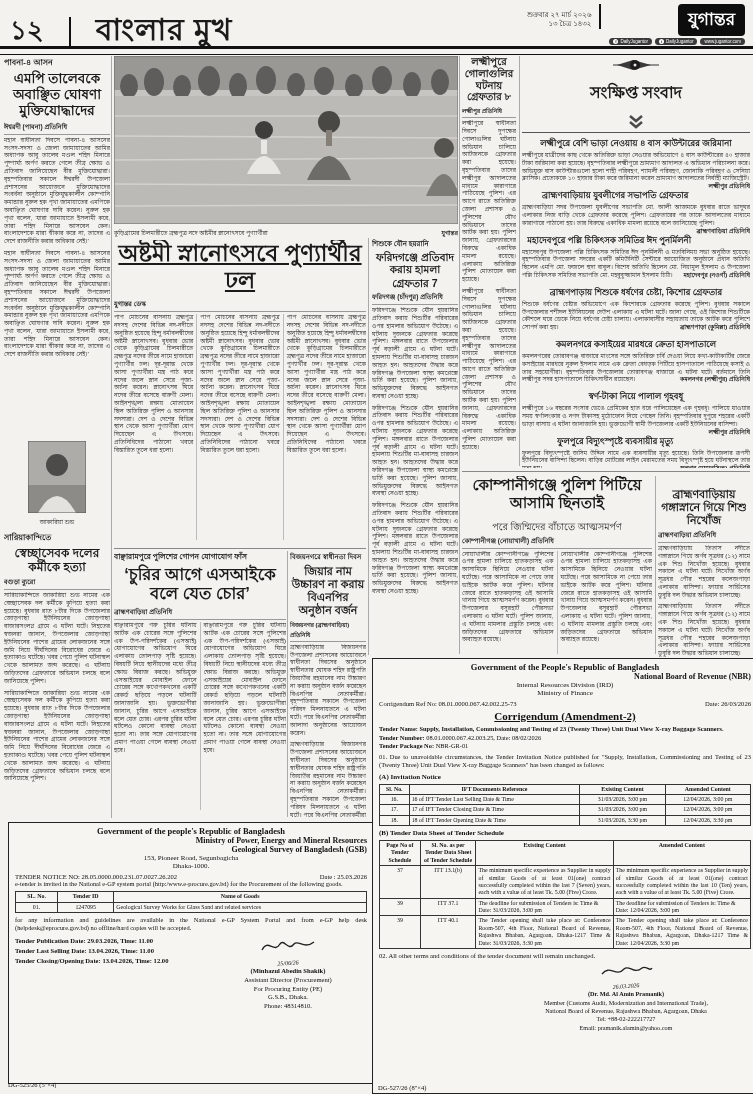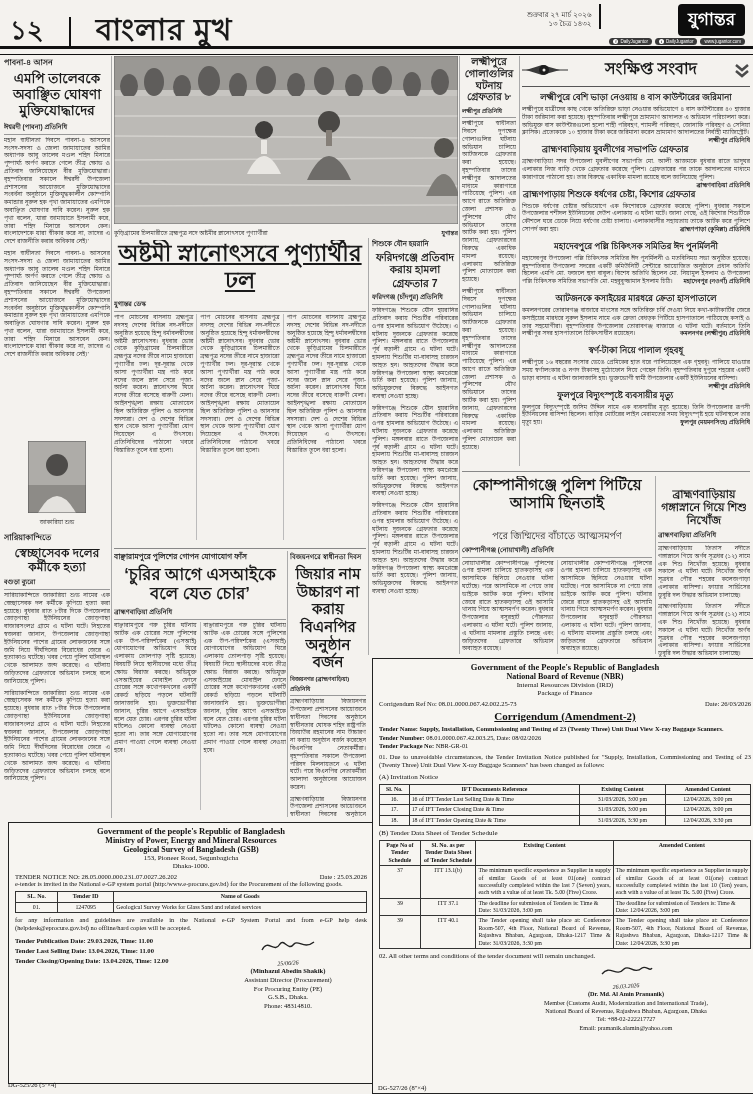--- a/index.html
+++ b/index.html
@@ -26,43 +26,43 @@
   .abs{position:absolute;overflow:hidden;}
   .kicker{font-size:8px;font-weight:bold;text-align:left;}
   .hl{font-weight:bold;text-align:center;line-height:1.18;}
   .byline{font-size:6.5px;font-weight:bold;margin:3px 0 2px 0;display:block;border-bottom:0.5px solid #999;padding-bottom:1px;}
   .body{font-size:6px;line-height:1.3;text-align:justify;}
   .body p{margin:0 0 4px 0;}
   .dl{font-weight:bold;float:right;}
   .vr{position:absolute;width:1px;background:#aaa;}
   .hr{position:absolute;height:1px;background:#888;}
   
-  .brief-banner{display:flex;align-items:center;gap:6px;border-bottom:1px solid #555;padding-bottom:3px;margin-bottom:4px;}
+  .brief-banner{display:flex;align-items:center;gap:6px;border-bottom:1px solid #555;padding-bottom:3px;margin-bottom:4px;flex-direction:column;}
   .brief-title{font-size:16px;font-weight:bold;flex:1;text-align:center;}
   .brief-item{margin-bottom:6px;}
   .brief-item .bh{font-size:8.5px;font-weight:bold;text-align:center;margin-bottom:1px;}
   .brief-item .bb{font-size:6px;line-height:1.3;text-align:justify;}
   
   .caption-row{display:flex;justify-content:space-between;font-size:6px;margin-top:2px;}
   .credit{font-weight:bold;}
   
   .tender{position:absolute;border:1.6px solid #222;background:#f7f5f1;
           font-family:"Liberation Serif",serif;color:#111;}
   .tc{text-align:center;}
   .t-gov1{font-size:8.5px;font-weight:bold;}
-  .t-gov2{font-size:8px;font-weight:bold;}
+  .t-gov2{font-size:8px;font-weight:bold;text-align:right;}
   .t-sub{font-size:7px;}
   .t-row{display:flex;justify-content:space-between;font-size:6.6px;margin-top:3px;}
   .t-title{font-size:11px;font-weight:bold;margin:3px 0;}
   .t-title .u{text-decoration:underline;}
   .t-body{font-size:6.4px;line-height:1.3;text-align:justify;}
   table.tt{width:100%;border-collapse:collapse;margin:3px 0;}
   table.tt th,table.tt td{border:0.8px solid #333;font-size:5.9px;padding:1px 2px;vertical-align:top;line-height:1.25;}
   table.tt th{font-weight:bold;text-align:center;}
-  .sec-label{font-size:7px;font-weight:normal;margin-top:3px;}
+  .sec-label{font-size:7px;font-weight:bold;margin-top:3px;}
   .sig{ text-align:center;font-size:6.6px;line-height:1.35;}
   .sig .nm{font-weight:bold;}
   .handdate{font-size:6px;font-style:italic;transform:rotate(-4deg);}
   .dgnote{font-size:6.5px;font-family:"Liberation Serif",serif;}
 </style>
 </head>
 <body>
 
 <div class="page">
 
@@ -197,21 +197,21 @@
     <div class="hl" style="font-size:16.5px;margin:2px 0;">‘চুরির আগে এসআইকে বলে যেত চোর’</div>
     <span class="byline">ব্রাহ্মণবাড়িয়া প্রতিনিধি</span>
     <div class="body" style="height:188px;overflow:hidden;column-count:2;column-gap:7px;column-rule:0.5px solid #bbb;">
       <p>বাঞ্ছারামপুরে গরু চুরির ঘটনায় আটক এক চোরের সঙ্গে পুলিশের এক উপ-পরিদর্শকের (এসআই) যোগাযোগের অভিযোগ ঘিরে এলাকায় তোলপাড় সৃষ্টি হয়েছে। বিষয়টি নিয়ে স্থানীয়দের মধ্যে তীব্র ক্ষোভ বিরাজ করছে। অভিযুক্ত এসআইয়ের মোবাইল ফোনে চোরের সঙ্গে কথোপকথনের একটি রেকর্ড ছড়িয়ে পড়লে ঘটনাটি জানাজানি হয়। ভুক্তভোগীরা জানান, চুরির আগে এসআইকে বলে যেত চোর। এরপর চুরির ঘটনা ঘটলেও কোনো ব্যবস্থা নেওয়া হতো না। তার সঙ্গে যোগাযোগের প্রমাণ পাওয়া গেলে ব্যবস্থা নেওয়া হবে।</p>
       <p>বাঞ্ছারামপুরে গরু চুরির ঘটনায় আটক এক চোরের সঙ্গে পুলিশের এক উপ-পরিদর্শকের (এসআই) যোগাযোগের অভিযোগ ঘিরে এলাকায় তোলপাড় সৃষ্টি হয়েছে। বিষয়টি নিয়ে স্থানীয়দের মধ্যে তীব্র ক্ষোভ বিরাজ করছে। অভিযুক্ত এসআইয়ের মোবাইল ফোনে চোরের সঙ্গে কথোপকথনের একটি রেকর্ড ছড়িয়ে পড়লে ঘটনাটি জানাজানি হয়। ভুক্তভোগীরা জানান, চুরির আগে এসআইকে বলে যেত চোর। এরপর চুরির ঘটনা ঘটলেও কোনো ব্যবস্থা নেওয়া হতো না। তার সঙ্গে যোগাযোগের প্রমাণ পাওয়া গেলে ব্যবস্থা নেওয়া হবে।</p>
     </div>
   </div>
 
   <div class="abs" style="left:290px;top:551px;width:76px;height:266px;">
     <div class="kicker" style="font-size:6.8px;">বিজয়নগরে স্বাধীনতা দিবস</div>
-    <div class="hl" style="font-size:15px;margin:2px 0;">জিয়ার নাম উচ্চারণ না করায় বিএনপির অনুষ্ঠান বর্জন</div>
+    <div class="hl" style="font-size:11px;margin:2px 0;">জিয়ার নাম উচ্চারণ না করায় বিএনপির অনুষ্ঠান বর্জন</div>
     <span class="byline" style="font-size:5.8px;">বিজয়নগর (ব্রাহ্মণবাড়িয়া) প্রতিনিধি</span>
     <div class="body" style="height:186px;overflow:hidden;">
       <p>ব্রাহ্মণবাড়িয়ার বিজয়নগর উপজেলা প্রশাসনের আয়োজনে স্বাধীনতা দিবসের অনুষ্ঠানে স্বাধীনতার ঘোষক শহিদ রাষ্ট্রপতি জিয়াউর রহমানের নাম উচ্চারণ না করায় অনুষ্ঠান বর্জন করেছেন বিএনপির নেতাকর্মীরা। বৃহস্পতিবার সকালে উপজেলা পরিষদ মিলনায়তনে এ ঘটনা ঘটে। পরে বিএনপির নেতাকর্মীরা আলাদা অনুষ্ঠানের আয়োজন করেন।</p>
       <p>ব্রাহ্মণবাড়িয়ার বিজয়নগর উপজেলা প্রশাসনের আয়োজনে স্বাধীনতা দিবসের অনুষ্ঠানে স্বাধীনতার ঘোষক শহিদ রাষ্ট্রপতি জিয়াউর রহমানের নাম উচ্চারণ না করায় অনুষ্ঠান বর্জন করেছেন বিএনপির নেতাকর্মীরা। বৃহস্পতিবার সকালে উপজেলা পরিষদ মিলনায়তনে এ ঘটনা ঘটে। পরে বিএনপির নেতাকর্মীরা আলাদা অনুষ্ঠানের আয়োজন করেন।</p>
     </div>
   </div>
 
   <div class="abs" style="left:462px;top:56px;width:54px;height:410px;">
     <div class="hl" style="font-size:10px;">লক্ষ্মীপুরে গোলাগুলির ঘটনায় গ্রেফতার ৮</div>
     <span class="byline" style="font-size:5.8px;">লক্ষ্মীপুর প্রতিনিধি</span>
@@ -238,44 +238,44 @@
     </div>
     <div class="brief-item">
       <div class="bh">লক্ষ্মীপুরে বেশি ভাড়া নেওয়ায় ৪ বাস কাউন্টারের জরিমানা</div>
       <div class="bb"><span>লক্ষ্মীপুরে যাত্রীদের কাছ থেকে অতিরিক্ত ভাড়া নেওয়ার অভিযোগে ৪ বাস কাউন্টারের ৪০ হাজার টাকা জরিমানা করা হয়েছে। বৃহস্পতিবার লক্ষ্মীপুরে ভ্রাম্যমাণ আদালত এ অভিযান পরিচালনা করে। অভিযুক্ত বাস কাউন্টারগুলো হলো শাহী পরিবহণ, শ্যামলী পরিবহণ, জোনাকি পরিবহণ ও সেনিয়া ক্লাসিক। প্রত্যেককে ১০ হাজার টাকা করে জরিমানা করেন ভ্রাম্যমাণ আদালতের নির্বাহী ম্যাজিস্ট্রেট।</span> <b class="dl">লক্ষ্মীপুর প্রতিনিধি</b></div>
     </div>
     <div class="brief-item">
       <div class="bh">ব্রাহ্মণবাড়িয়ায় যুবলীগের সভাপতি গ্রেফতার</div>
       <div class="bb"><span>ব্রাহ্মণবাড়িয়া সদর উপজেলা যুবলীগের সভাপতি মো. আলী আজমকে বুধবার রাতে ভাদুঘর এলাকার নিজ বাড়ি থেকে গ্রেফতার করেছে পুলিশ। গ্রেফতারের পর তাকে আদালতের মাধ্যমে কারাগারে পাঠানো হয়। তার বিরুদ্ধে একাধিক মামলা রয়েছে বলে জানিয়েছে পুলিশ।</span> <b class="dl">ব্রাহ্মণবাড়িয়া প্রতিনিধি</b></div>
     </div>
     <div class="brief-item">
+      <div class="bh">মহাদেবপুরে পল্লি চিকিৎসক সমিতির ঈদ পুনর্মিলনী</div>
+      <div class="bb"><span>মহাদেবপুর উপজেলা পল্লি চিকিৎসক সমিতির ঈদ পুনর্মিলনী ও মতবিনিময় সভা অনুষ্ঠিত হয়েছে। বৃহস্পতিবার উপজেলা সদরের একটি কমিউনিটি সেন্টারে আয়োজিত অনুষ্ঠানে প্রধান অতিথি ছিলেন এমপি মো. ফজলে হুদা বাবুল। বিশেষ অতিথি ছিলেন মো. নিয়ামুল ইসলাম ও উপজেলা পল্লি চিকিৎসক সমিতির সভাপতি মো. মহবুবুজ্জামান ইসলাম চিঠি।</span> <b class="dl">মহাদেবপুর (নওগাঁ) প্রতিনিধি</b></div>
+    </div>
+    <div class="brief-item">
       <div class="bh">ব্রাহ্মণপাড়ায় শিশুকে ধর্ষণের চেষ্টা, কিশোর গ্রেফতার</div>
       <div class="bb"><span>শিশুকে ধর্ষণের চেষ্টার অভিযোগে এক কিশোরকে গ্রেফতার করেছে পুলিশ। বুধবার সকালে উপজেলার শশীদল ইউনিয়নের দেউশ এলাকায় এ ঘটনা ঘটে। জানা গেছে, ওই কিশোর শিশুটিকে কৌশলে ঘরে ডেকে নিয়ে ধর্ষণের চেষ্টা চালায়। এলাকাবাসীর সহায়তায় তাকে আটক করে পুলিশে সোপর্দ করা হয়।</span> <b class="dl">ব্রাহ্মণপাড়া (কুমিল্লা) প্রতিনিধি</b></div>
     </div>
     <div class="brief-item">
-      <div class="bh">মহাদেবপুরে পল্লি চিকিৎসক সমিতির ঈদ পুনর্মিলনী</div>
-      <div class="bb"><span>মহাদেবপুর উপজেলা পল্লি চিকিৎসক সমিতির ঈদ পুনর্মিলনী ও মতবিনিময় সভা অনুষ্ঠিত হয়েছে। বৃহস্পতিবার উপজেলা সদরের একটি কমিউনিটি সেন্টারে আয়োজিত অনুষ্ঠানে প্রধান অতিথি ছিলেন এমপি মো. ফজলে হুদা বাবুল। বিশেষ অতিথি ছিলেন মো. নিয়ামুল ইসলাম ও উপজেলা পল্লি চিকিৎসক সমিতির সভাপতি মো. মহবুবুজ্জামান ইসলাম চিঠি।</span> <b class="dl">মহাদেবপুর (নওগাঁ) প্রতিনিধি</b></div>
-    </div>
-    <div class="brief-item">
-      <div class="bh">আটজনকে কসাইয়ের মারধরে ক্রেতা হাসপাতালে</div>
+      <div class="bh">কমলনগরে কসাইয়ের মারধরে ক্রেতা হাসপাতালে</div>
       <div class="bb"><span>কমলনগরের তোরাবগঞ্জ বাজারে মাংসের সঙ্গে অতিরিক্ত চর্বি দেওয়া নিয়ে কথা-কাটাকাটির জেরে কসাইয়ের মারধরে নুরুল ইসলাম নামে এক ক্রেতা বেধড়ক পিটিয়ে হাসপাতালে পাঠিয়েছে কসাই ও তার সহযোগীরা। বৃহস্পতিবার উপজেলার তোরাবগঞ্জ বাজারে এ ঘটনা ঘটে। বর্তমানে তিনি লক্ষ্মীপুর সদর হাসপাতালে চিকিৎসাধীন রয়েছেন।</span> <b class="dl">কমলনগর (লক্ষ্মীপুর) প্রতিনিধি</b></div>
     </div>
     <div class="brief-item">
       <div class="bh">স্বর্ণ-টাকা নিয়ে পালাল গৃহবধূ</div>
       <div class="bb"><span>লক্ষ্মীপুরে ১৬ বছরের সংসার ভেঙে প্রেমিকের হাত ধরে পালিয়েছেন এক গৃহবধূ। পালিয়ে যাওয়ার সময় স্বর্ণালংকার ও নগদ টাকাসহ মুঠোফোন নিয়ে গেছেন তিনি। বৃহস্পতিবার দুপুরে শহরের একটি ভাড়া বাসায় এ ঘটনা জানাজানি হয়। ভুক্তভোগী স্বামী উপজেলার একটি ইউনিয়নের বাসিন্দা।</span> <b class="dl">লক্ষ্মীপুর প্রতিনিধি</b></div>
     </div>
     <div class="brief-item">
       <div class="bh">ফুলপুরে বিদ্যুৎস্পৃষ্টে ব্যবসায়ীর মৃত্যু</div>
       <div class="bb"><span>ফুলপুরে বিদ্যুৎস্পৃষ্টে জসিম উদ্দিন নামে এক ব্যবসায়ীর মৃত্যু হয়েছে। তিনি উপজেলার রূপসী ইউনিয়নের বাসিন্দা ছিলেন। বাড়ির মোটরের লাইন মেরামতের সময় বিদ্যুৎস্পৃষ্ট হয়ে ঘটনাস্থলে তার মৃত্যু হয়।</span> <b class="dl">ফুলপুর (ময়মনসিংহ) প্রতিনিধি</b></div>
     </div>
   </div>
 
   <div class="abs" style="left:462px;top:476px;width:190px;height:178px;">
     <div class="hl" style="font-size:15px;">কোম্পানীগঞ্জে পুলিশ পিটিয়ে আসামি ছিনতাই</div>
-    <div class="hl" style="font-size:9.5px;font-weight:normal;margin-top:19px;">পরে জিম্মিদের বাঁচাতে আত্মসমর্পণ</div>
+    <div class="hl" style="font-size:9.5px;font-weight:normal;margin-top:10px;">পরে জিম্মিদের বাঁচাতে আত্মসমর্পণ</div>
     <span class="byline">কোম্পানীগঞ্জ (নোয়াখালী) প্রতিনিধি</span>
     <div class="body" style="height:110px;overflow:hidden;column-count:2;column-gap:7px;column-rule:0.5px solid #bbb;">
       <p>নোয়াখালীর কোম্পানীগঞ্জে পুলিশের ওপর হামলা চালিয়ে হাতকড়াসহ এক আসামিকে ছিনিয়ে নেওয়ার ঘটনা ঘটেছে। পরে আসামিকে না পেয়ে তার ভাইকে আটক করে পুলিশ। ঘটনার জেরে রাতে হাতকড়াসহ ওই আসামি থানায় গিয়ে আত্মসমর্পণ করেন। বুধবার উপজেলার বসুরহাট পৌরসভা এলাকায় এ ঘটনা ঘটে। পুলিশ জানায়, এ ঘটনায় মামলার প্রস্তুতি চলছে এবং জড়িতদের গ্রেফতারে অভিযান অব্যাহত রয়েছে।</p>
       <p>নোয়াখালীর কোম্পানীগঞ্জে পুলিশের ওপর হামলা চালিয়ে হাতকড়াসহ এক আসামিকে ছিনিয়ে নেওয়ার ঘটনা ঘটেছে। পরে আসামিকে না পেয়ে তার ভাইকে আটক করে পুলিশ। ঘটনার জেরে রাতে হাতকড়াসহ ওই আসামি থানায় গিয়ে আত্মসমর্পণ করেন। বুধবার উপজেলার বসুরহাট পৌরসভা এলাকায় এ ঘটনা ঘটে। পুলিশ জানায়, এ ঘটনায় মামলার প্রস্তুতি চলছে এবং জড়িতদের গ্রেফতারে অভিযান অব্যাহত রয়েছে।</p>
     </div>
   </div>
 
   <div class="abs" style="left:658px;top:488px;width:92px;height:178px;">
     <div class="hl" style="font-size:11px;">ব্রাহ্মণবাড়িয়ায় গঙ্গাস্নানে গিয়ে শিশু নিখোঁজ</div>
     <span class="byline">ব্রাহ্মণবাড়িয়া প্রতিনিধি</span>
@@ -338,21 +338,21 @@
         <div>Phone: 48314810.</div>
       </div>
     </div>
   </div>
   <div class="abs dgnote" style="left:8px;top:1081px;">DG-525/26 (5"×4)</div>
 
   <div class="tender" style="left:372px;top:658px;width:372px;height:428px;padding:3px 6px;">
     <div class="tc t-gov1">Government of the People's Republic of Bangladesh</div>
     <div class="tc t-gov2">National Board of Revenue (NBR)</div>
     <div class="tc t-sub">Internal Resources Division (IRD)</div>
-    <div class="tc t-sub">Package of Finance</div>
+    <div class="tc t-sub">Ministry of Finance</div>
     <div class="t-row">
       <span>Corrigendum Ref No: 08.01.0000.067.42.002.25-73</span>
       <span>Date: 26/03/2026</span>
     </div>
     <div class="tc t-title"><span class="u">Corrigendum (Amendment-2)</span></div>
     <div style="font-size:6.4px;line-height:1.35;">
       <div><b>Tender Name:</b> <b>Supply, Installation, Commissioning and Testing of 23 (Twenty Three) Unit Dual View X-ray Baggage Scanners.</b></div>
       <div><b>Tender Number:</b> <span>08.01.0000.067.42.003.25, Date: 08/02/2026</span></div>
       <div><b>Tender Package No:</b> <span>NBR-GR-01</span></div>
     </div>

